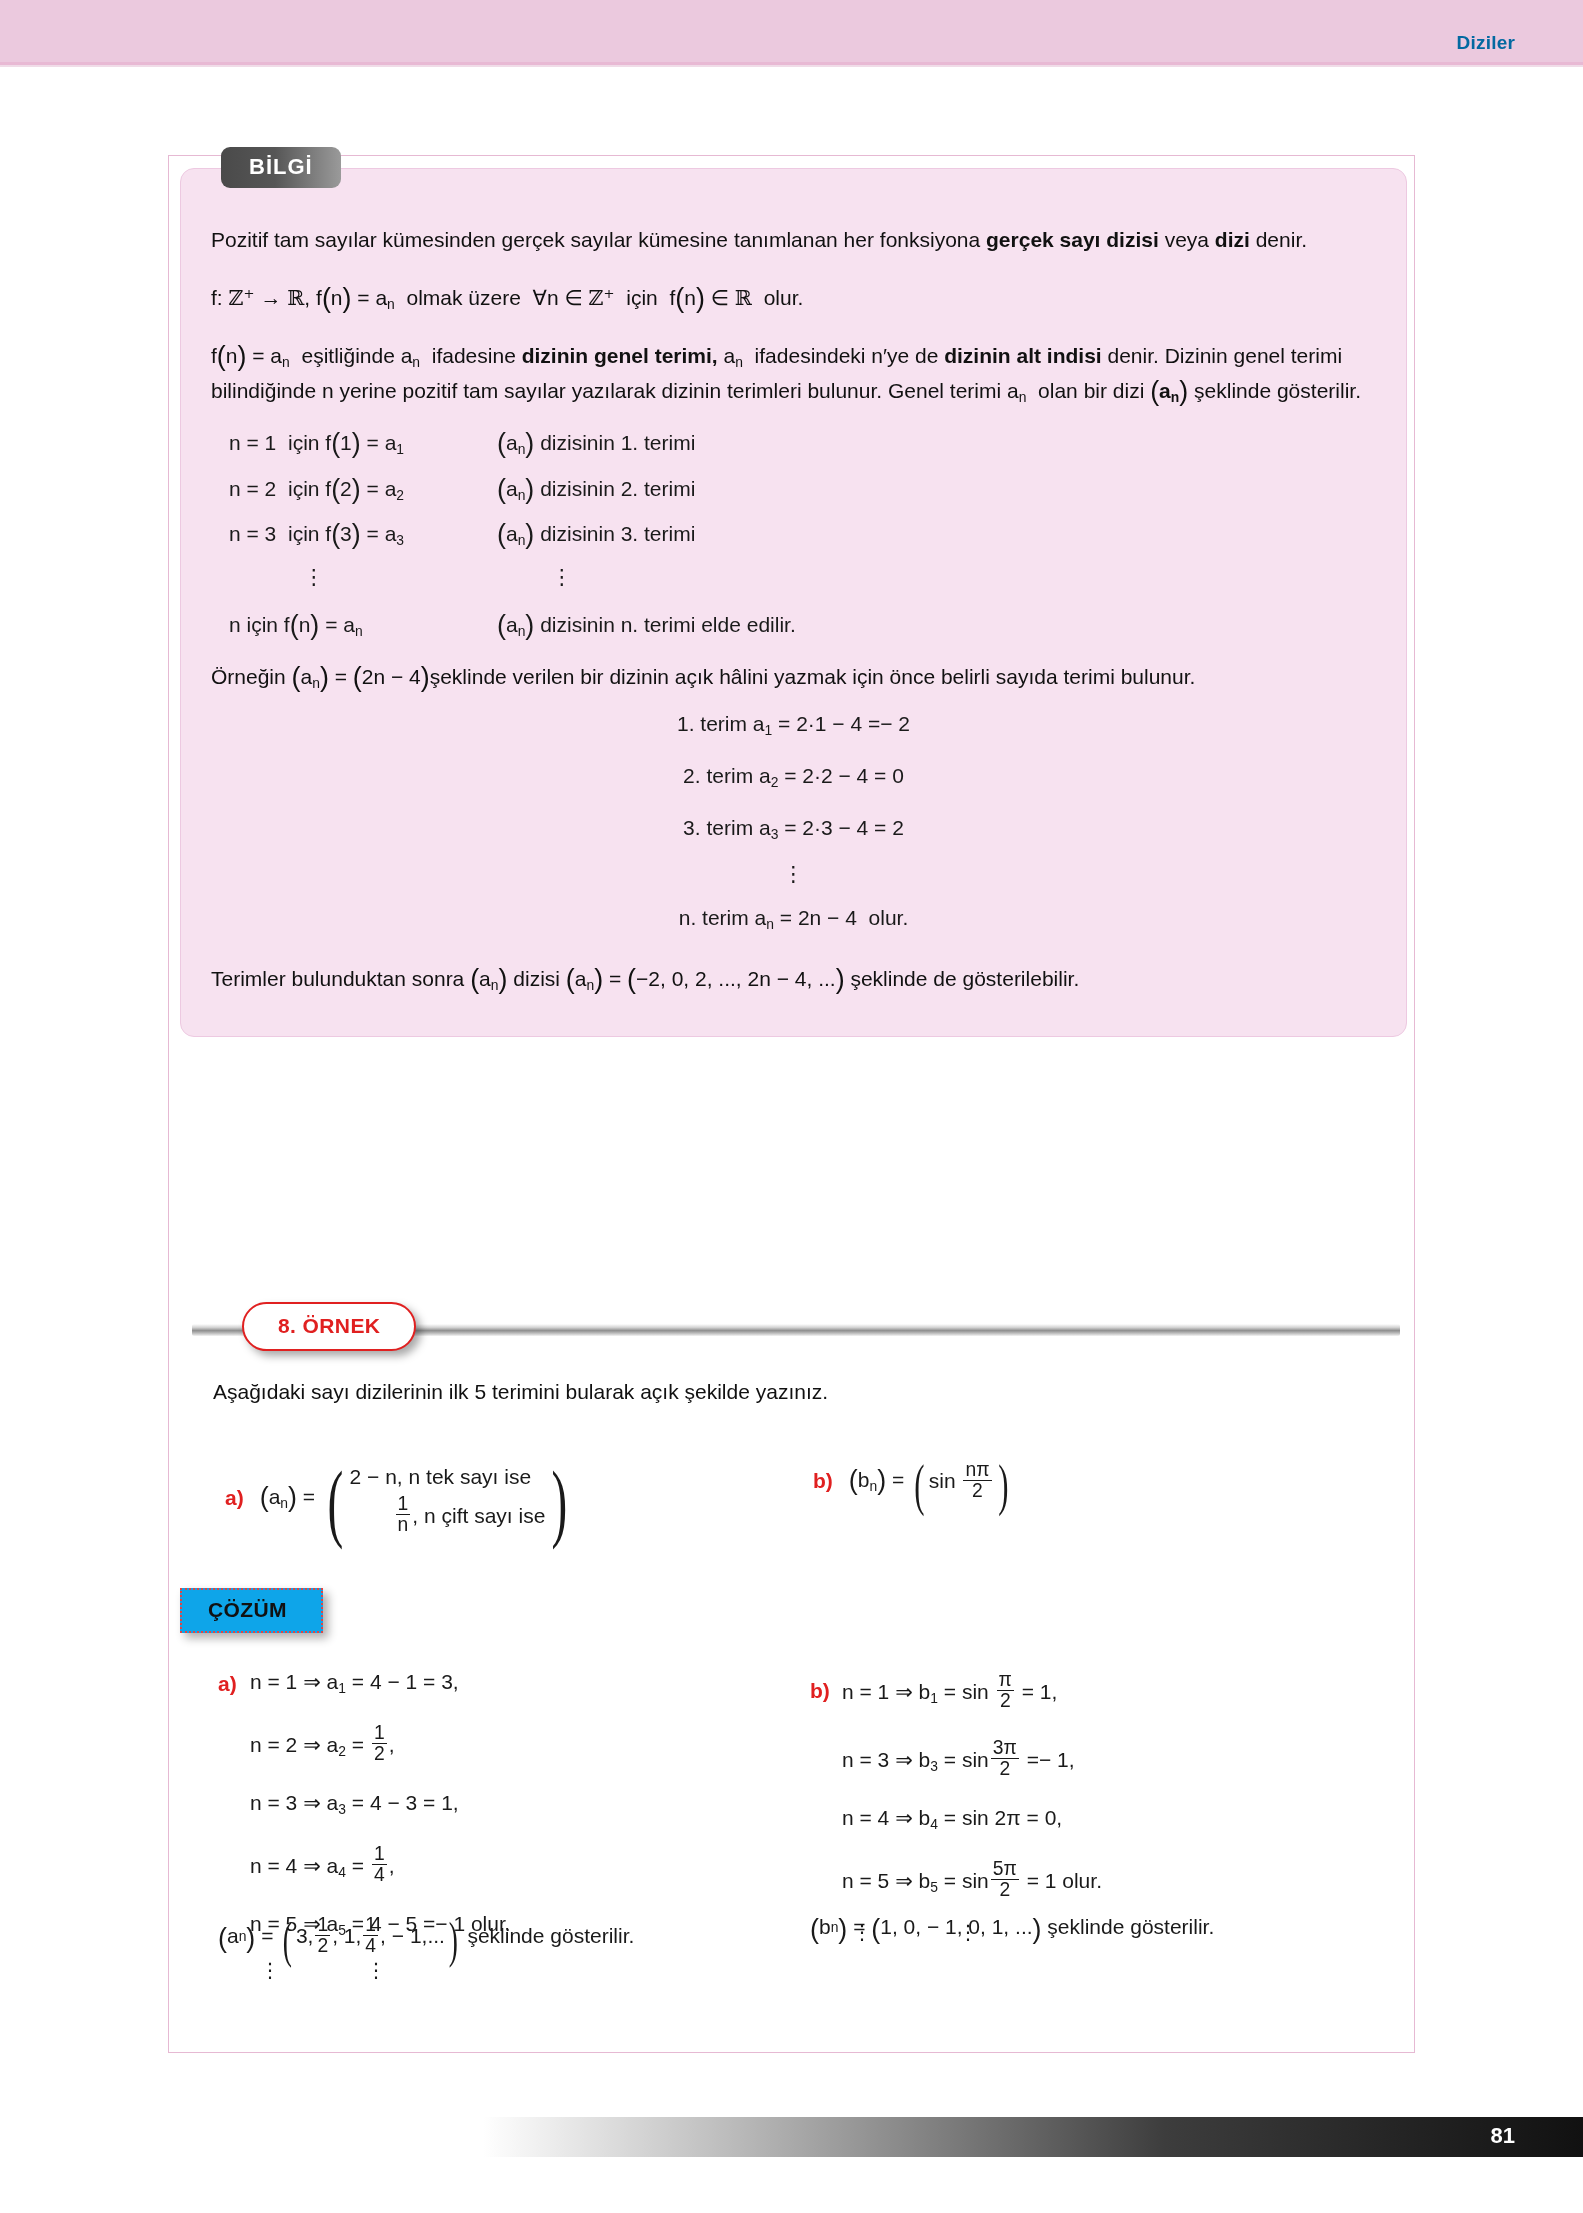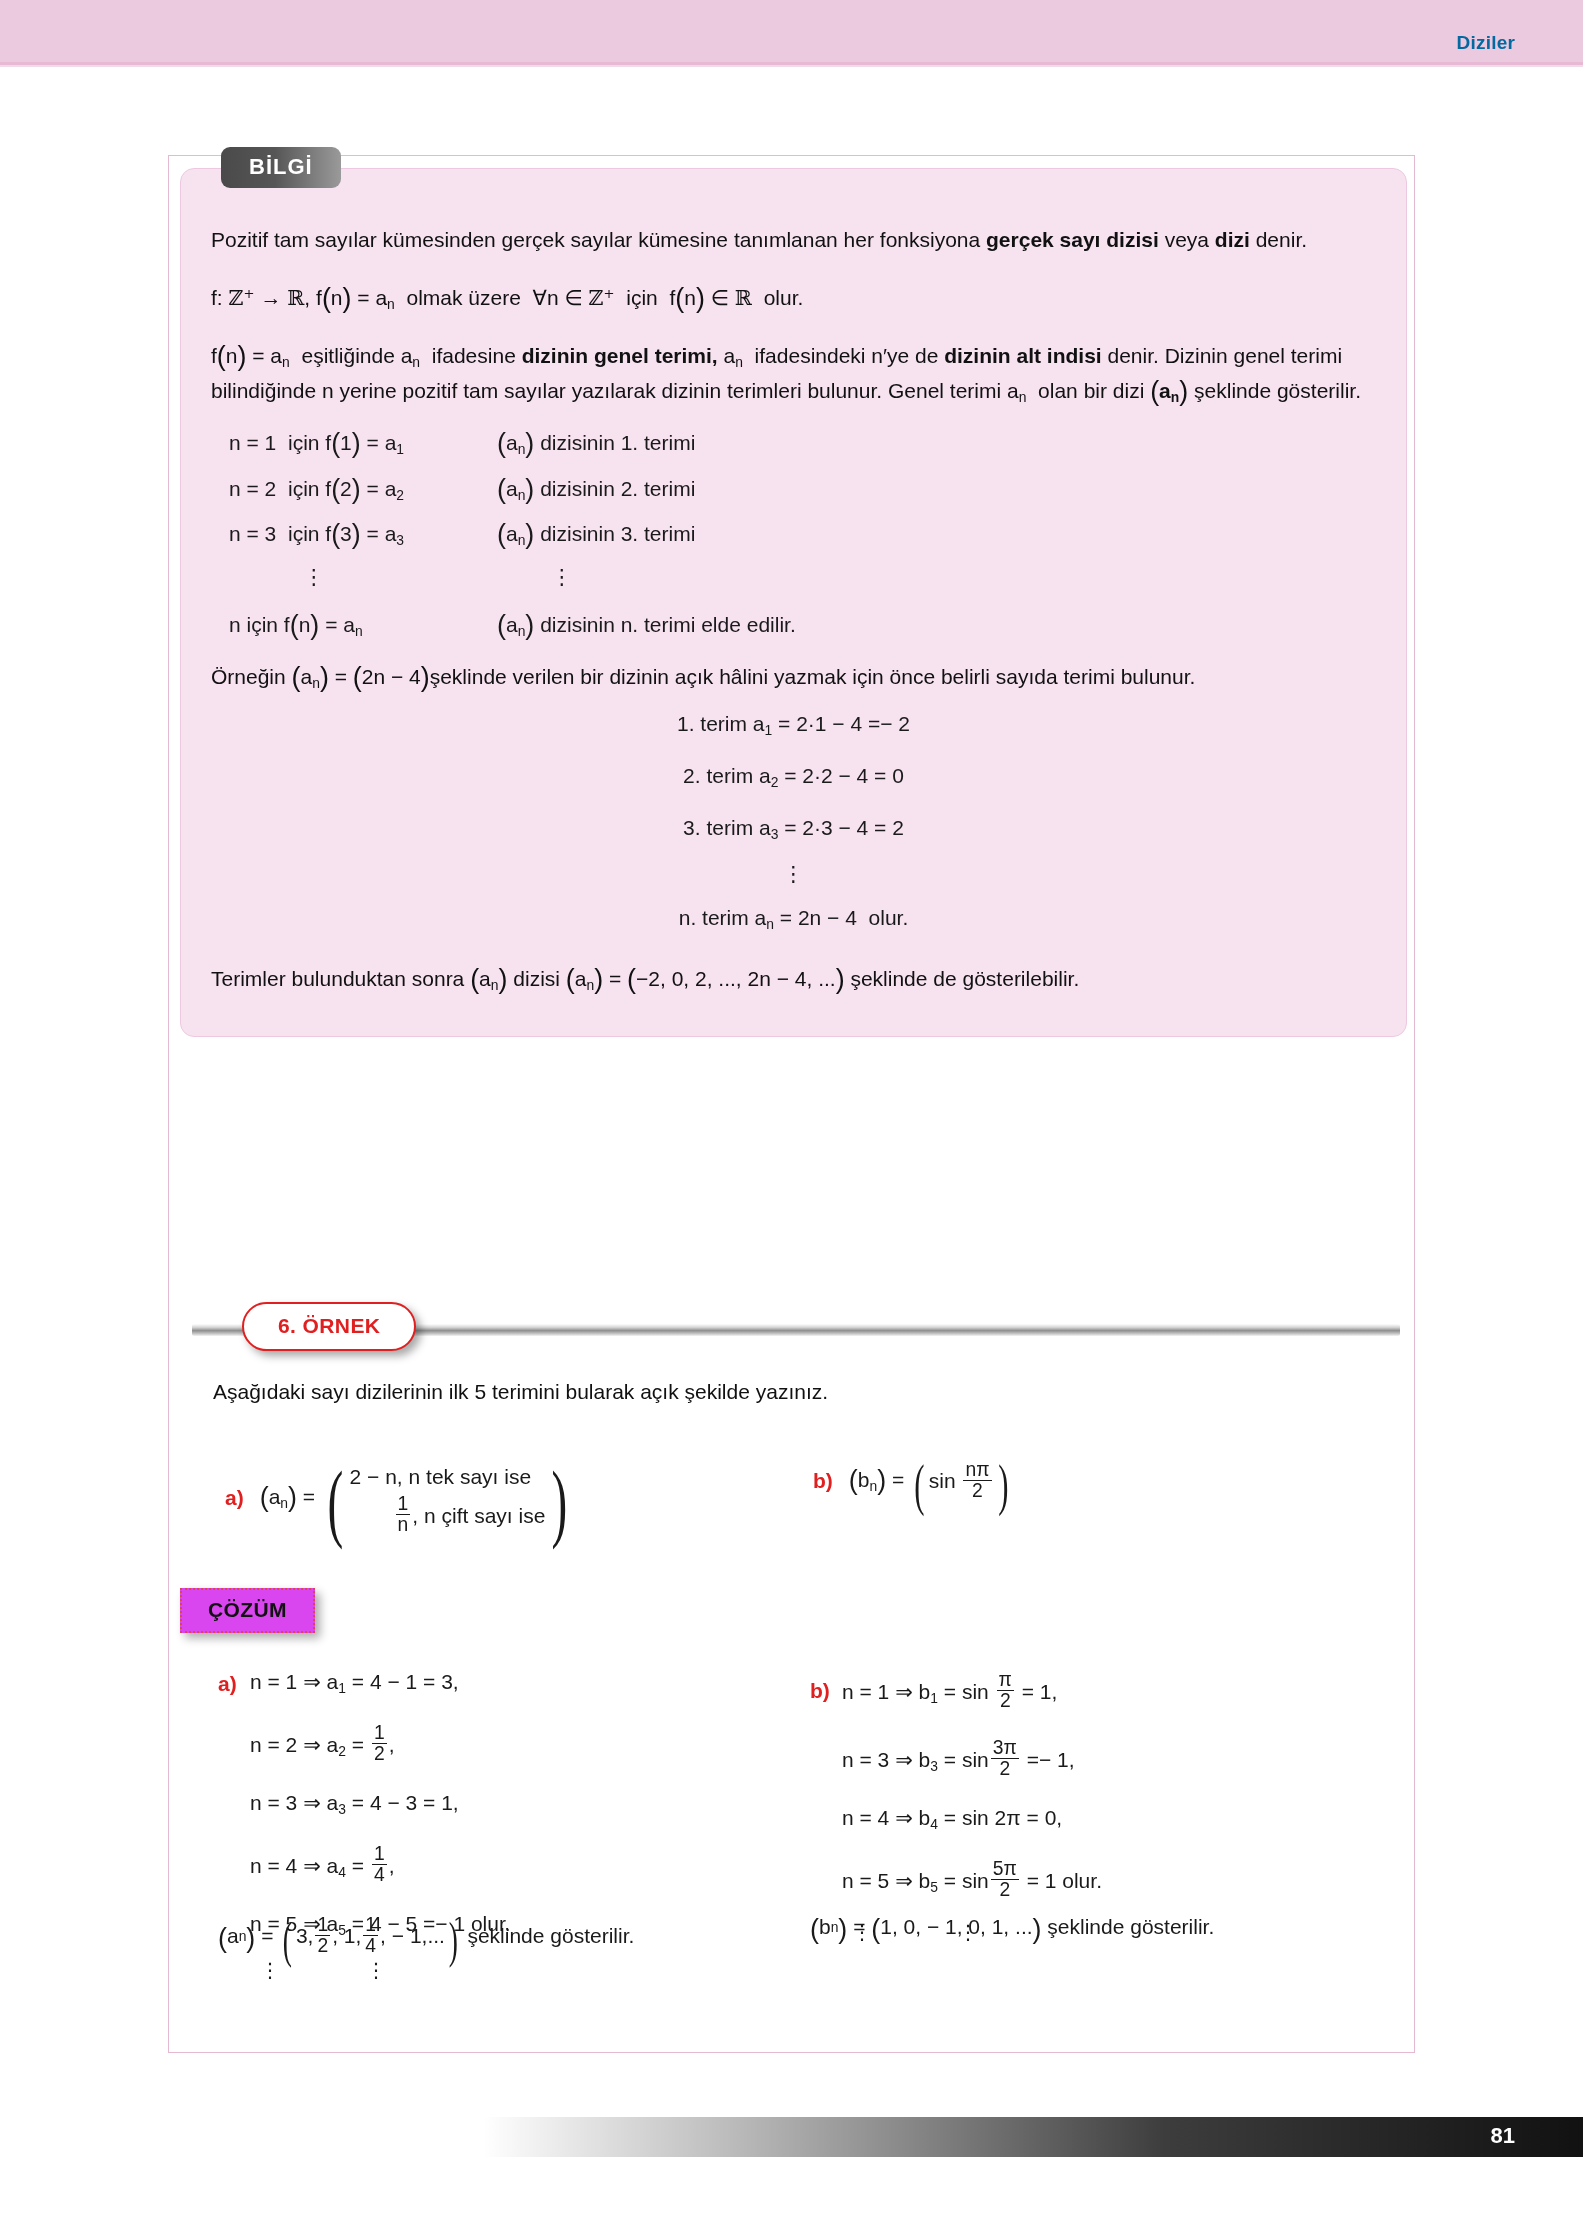--- a/index.html
+++ b/index.html
@@ -130,23 +130,23 @@
     position:relative; top:4px;
   }
   .cases{
     display:inline-block; vertical-align:middle;
     line-height:1.62; font-size:21px; text-align:left;
   }
   .cases .r2{text-align:left; padding-left:44px;}
   
   .cozum-tab{
     position:absolute; left:180px; top:1588px;
-    background:#d946ef; border:2px dotted #e04545;
+    background:#0ea5e9; border:2px dotted #e04545;
     color:#111; font-size:21px; font-weight:bold; letter-spacing:.4px;
-    padding:8px 26px 9px 26px;
+    padding:8px 34px 9px 26px;
     box-shadow:5px 5px 9px rgba(0,0,0,.32);
   }
   .sol-col{
     position:absolute; font-size:21px; line-height:1.0;
   }
   .sol-a{left:218px; top:1670px; width:560px;}
   .sol-b{left:810px; top:1670px; width:580px;}
   .sol-row{display:flex; align-items:center; margin-bottom:27px; min-height:26px;}
   .sol-row .tag{color:#e02020; font-weight:bold; width:32px; flex:0 0 32px;}
   .sol-row .tag.empty{visibility:hidden;}
@@ -231,21 +231,21 @@
     </div>
   <div class="centerline">n. terim a<sub>n</sub>&nbsp;=&nbsp;2n&nbsp;−&nbsp;4&nbsp; olur.</div>
 
   <p style="margin-top:30px;margin-bottom:6px;">
     Terimler bulunduktan sonra <span class="paren">(</span>a<sub>n</sub><span class="paren">)</span>&nbsp;dizisi&nbsp;<span class="paren">(</span>a<sub>n</sub><span class="paren">)</span>&nbsp;=&nbsp;<span class="paren">(</span>−2, 0, 2, ..., 2n&nbsp;−&nbsp;4, ...<span class="paren">)</span>&nbsp;şeklinde de gösterilebilir.
   </p>
 </div>
 
 <div class="ornek-wrap">
   <div class="ornek-bar"></div>
-  <div class="ornek-pill">6. ÖRNEK</div>
+  <div class="ornek-pill">8. ÖRNEK</div>
 </div>
 
 <div class="question">Aşağıdaki sayı dizilerinin ilk 5 terimini bularak açık şekilde yazınız.</div>
 
 <div class="q-items">
   <div class="q-a">
     <span class="lbl">a)</span>
     <span><span class="paren">(</span>a<sub>n</sub><span class="paren">)</span>&nbsp;=&nbsp;</span>
     <span class="bigparen">(</span>
     <span class="cases">

